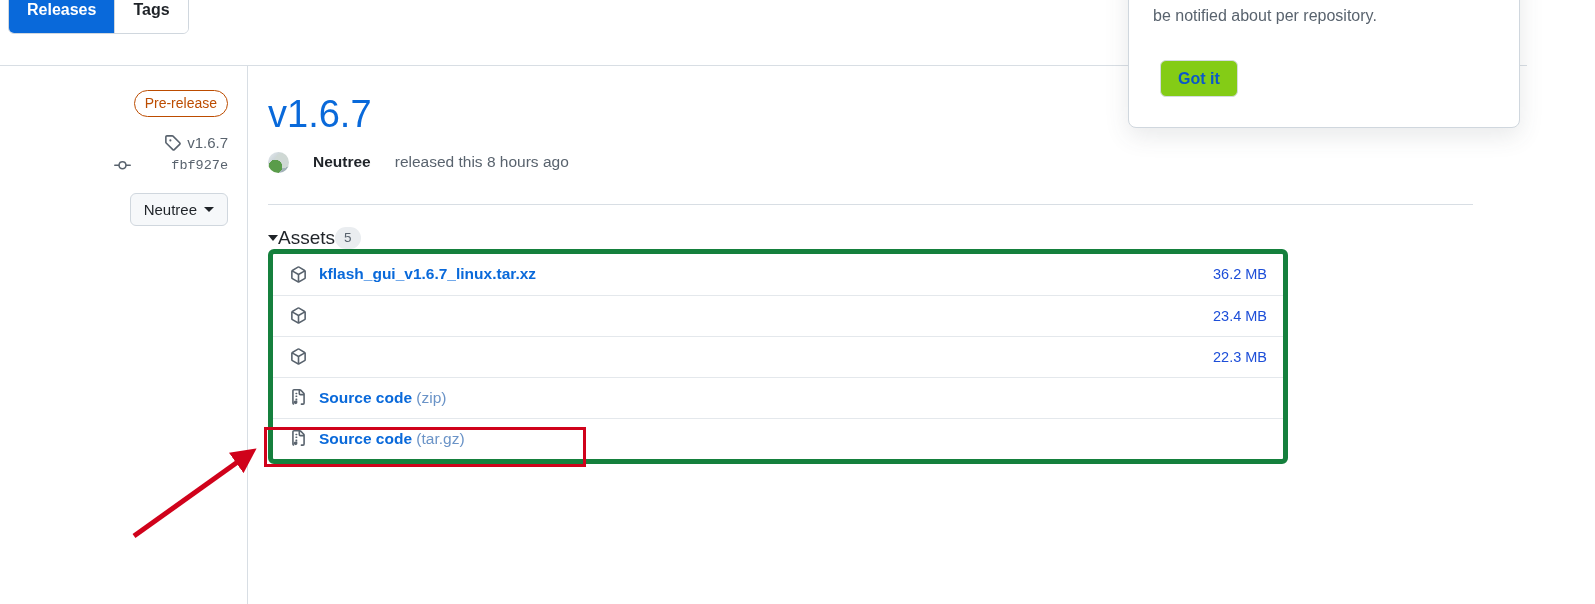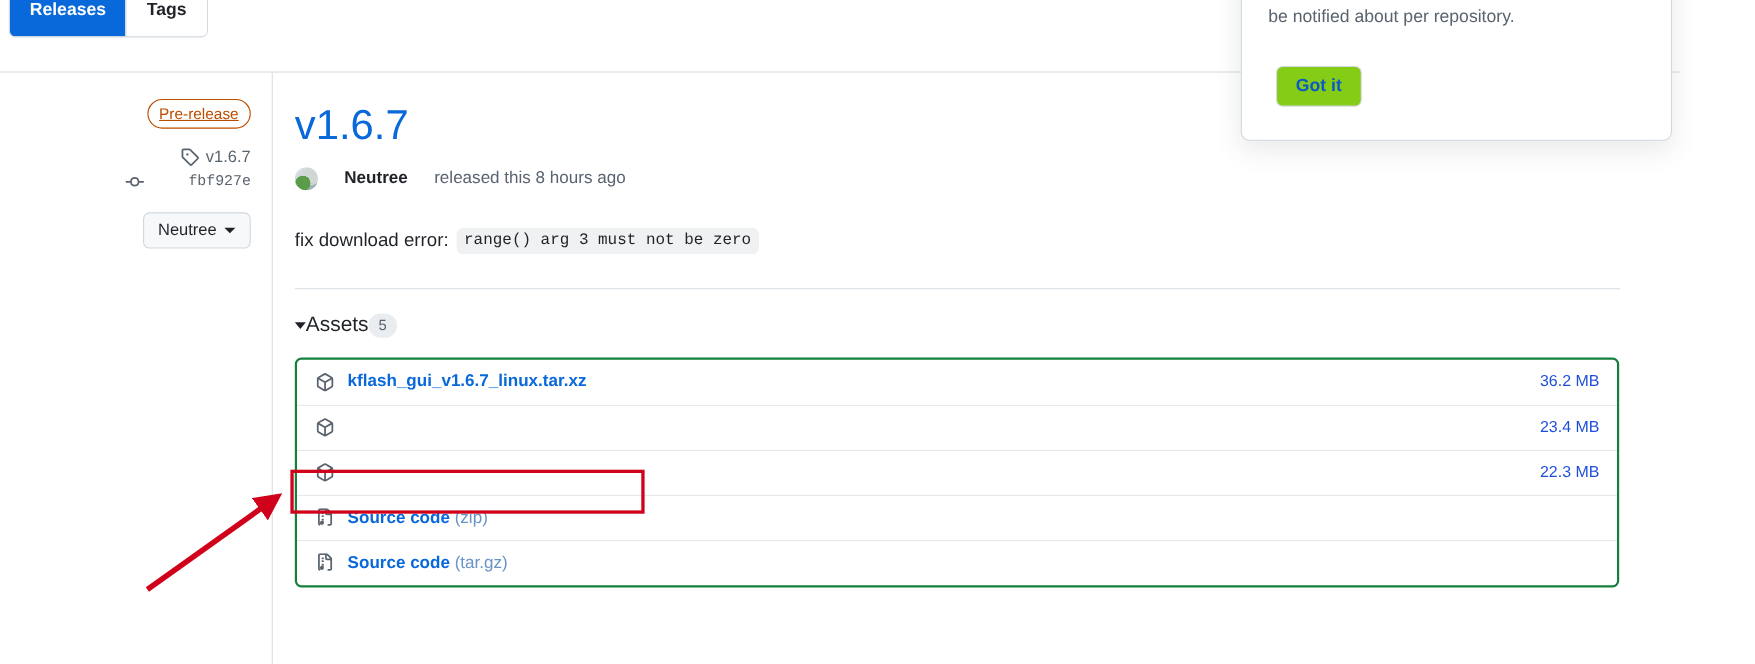--- a/index.html
+++ b/index.html
@@ -85,21 +85,20 @@
   }
   .prerelease-badge {
     border: 1px solid #bc4c00;
     color: #bc4c00;
     border-radius: 2em;
     font-size: 14px;
     line-height: 1;
     padding: 5px 10px 6px;
     font-weight: 500;
     white-space: nowrap;
-    text-decoration: underline;
   }
   .meta-row {
     display: flex;
     align-items: center;
     gap: 6px;
     color: #59636e;
     font-size: 15px;
     margin-top: 17px;
     white-space: nowrap;
   }
@@ -217,23 +216,22 @@
     background: #eaedf0;
     color: #59636e;
     border-radius: 2em;
     font-size: 13.5px;
     padding: 3px 9px;
     line-height: 1.2;
   }
 
   
   .assets-table {
-    margin-top: 18px;
-    width: 1204px;
-    border: 2px solid #15803d;
+    width: 1020px;
+    border: 5px solid #15803d;
     border-radius: 6px;
     box-sizing: border-box;
     overflow: hidden;
     background: #ffffff;
   }
   .asset-row {
     display: flex;
     align-items: center;
     height: 41px;
     padding: 0 16px;
@@ -371,24 +369,20 @@
 
 <div class="main">
   <div class="release-title">v1.6.7</div>
 
   <div class="author-line">
     <span class="avatar"></span>
     <span class="author-name">Neutree</span>
     <span>released this 8 hours ago</span>
   </div>
 
-  <div class="body-text">
-    <span>fix download error:</span>
-    <code class="inline">range() arg 3 must not be zero</code>
-  </div>
 
   <div class="section-rule"></div>
 
   <div class="assets-head">
     <span class="tri-down"></span>
     <span class="assets-label">Assets</span>
     <span class="count-badge">5</span>
   </div>
 
   <div class="assets-table">

